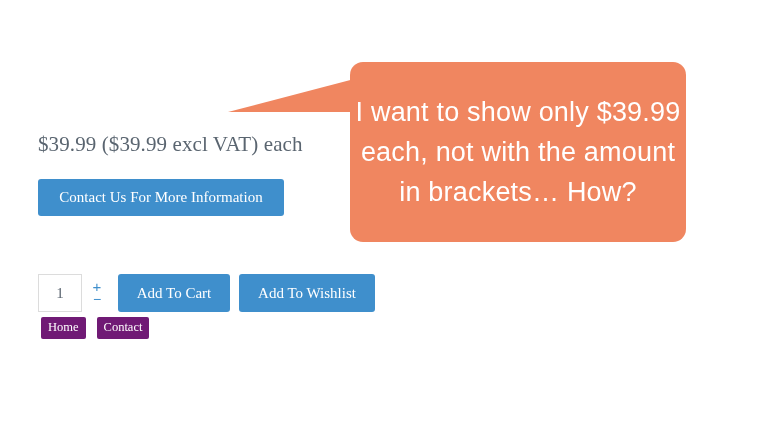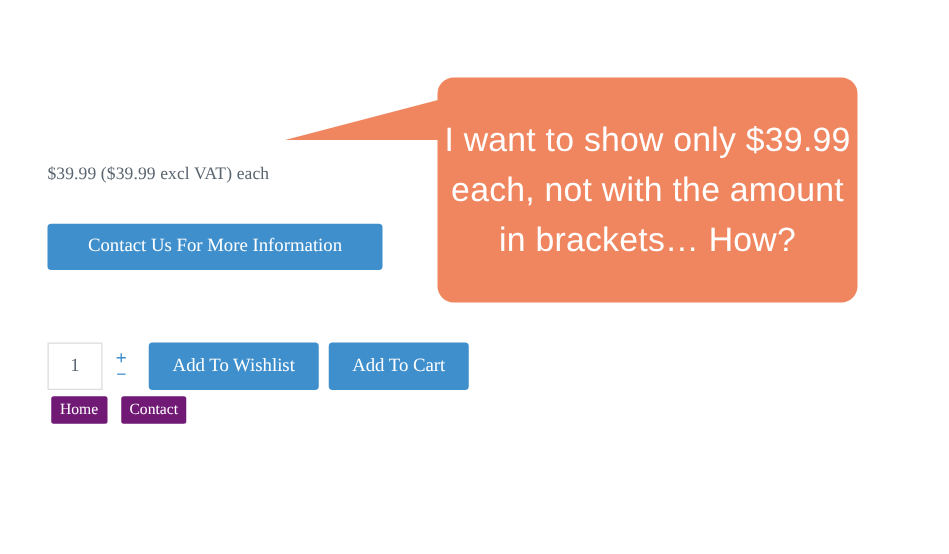--- a/index.html
+++ b/index.html
@@ -22,21 +22,21 @@
     width: 759px;
     height: 443px;
   }
 
   
   #price-line {
     position: absolute;
     left: 38px;
     top: 132px;
     font-family: "Liberation Serif", serif;
-    font-size: 14px;
+    font-size: 21px;
     color: #5a6570;
     white-space: nowrap;
     letter-spacing: 0.1px;
   }
 
   
   .blue-btn {
     background: #3f8fcc;
     color: #ffffff;
     border: none;
@@ -50,21 +50,21 @@
     align-items: center;
     justify-content: center;
     text-align: center;
     white-space: nowrap;
   }
 
   #contact-btn {
     position: absolute;
     left: 38px;
     top: 179px;
-    width: 268px;
+    width: 246px;
     height: 37px;
   }
 
   
   #cart-row {
     position: absolute;
     left: 38px;
     top: 274px;
     height: 38px;
     display: flex;
@@ -184,23 +184,23 @@
 
   <div id="cart-row">
 
     <input id="qty-input" type="text" value="1" style="">
 
     <div id="qty-steppers">
       <div class="stepper plus">+</div>
       <div class="stepper minus">−</div>
     </div>
 
+    <button class="blue-btn" id="add-to-cart-btn">Add To Cart</button>
+
     <button class="blue-btn" id="add-to-wishlist-btn">Add To Wishlist</button>
-
-    <button class="blue-btn" id="add-to-cart-btn">Add To Cart</button>
   </div>
 
   <div id="tag-row">
     <span class="tag">Home</span>
     <span class="tag">Contact</span>
   </div>
 
   <svg id="callout-tail" viewBox="0 0 130 56" width="130" height="56">
     <polygon points="0,42 130,8 130,42" fill="#f08660"></polygon>
   </svg>

